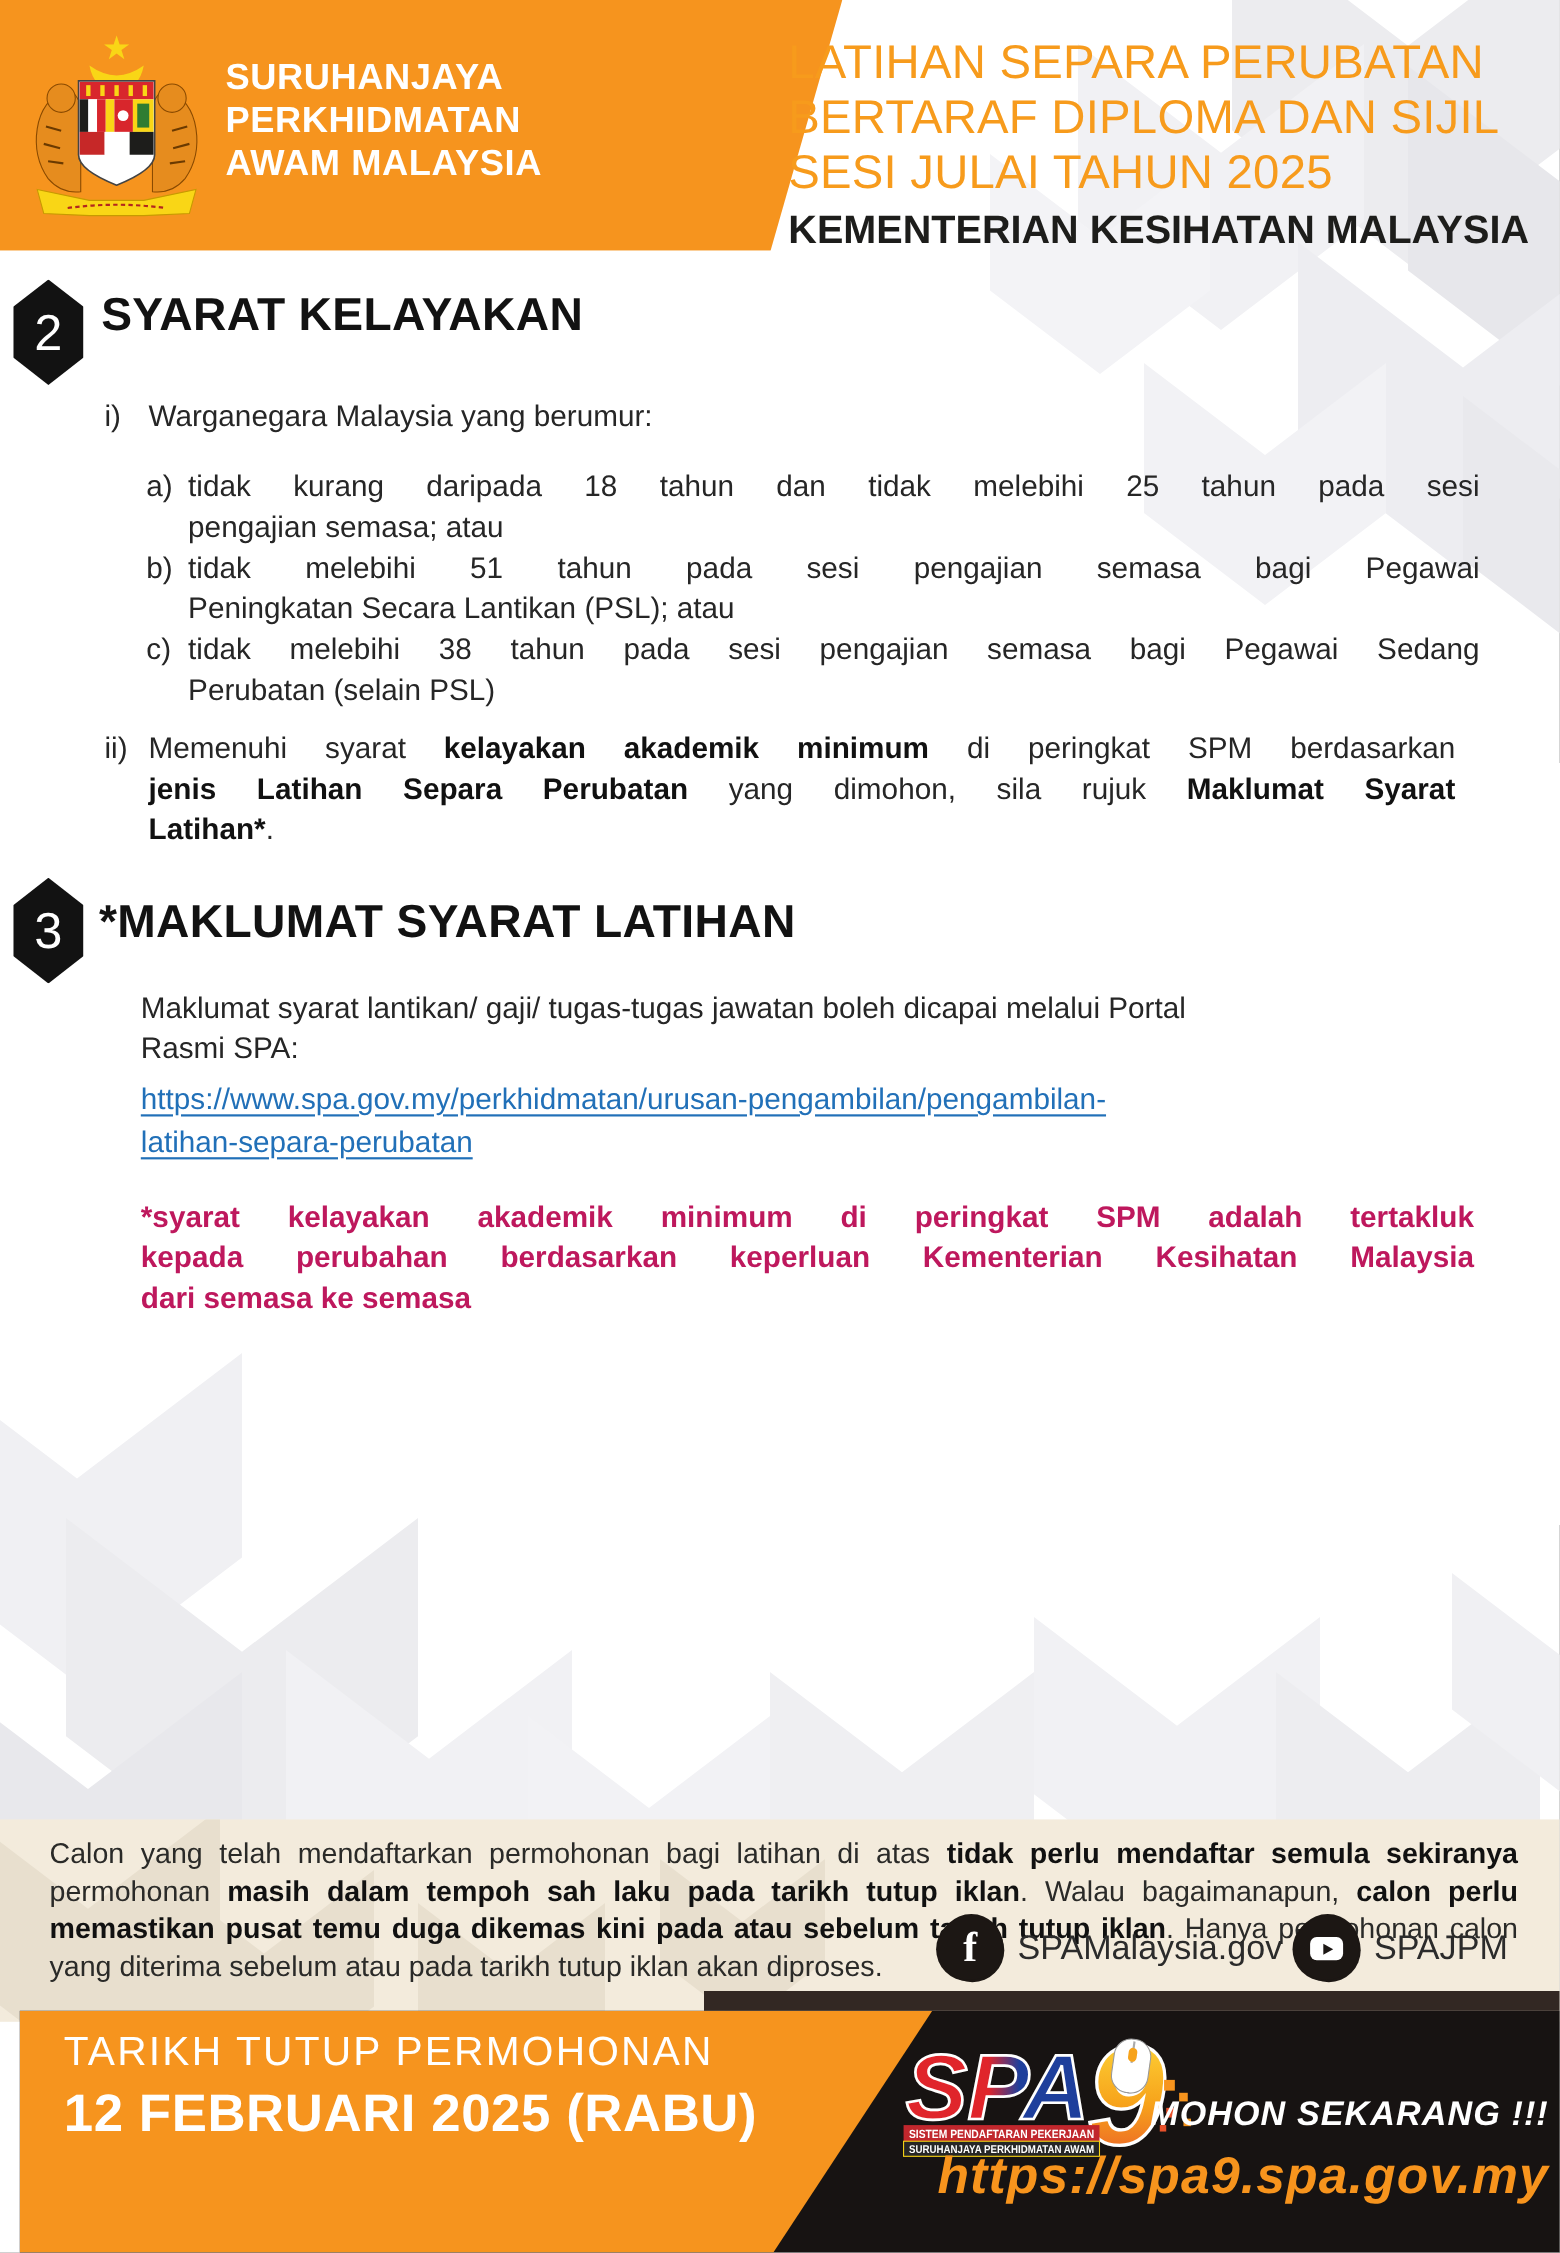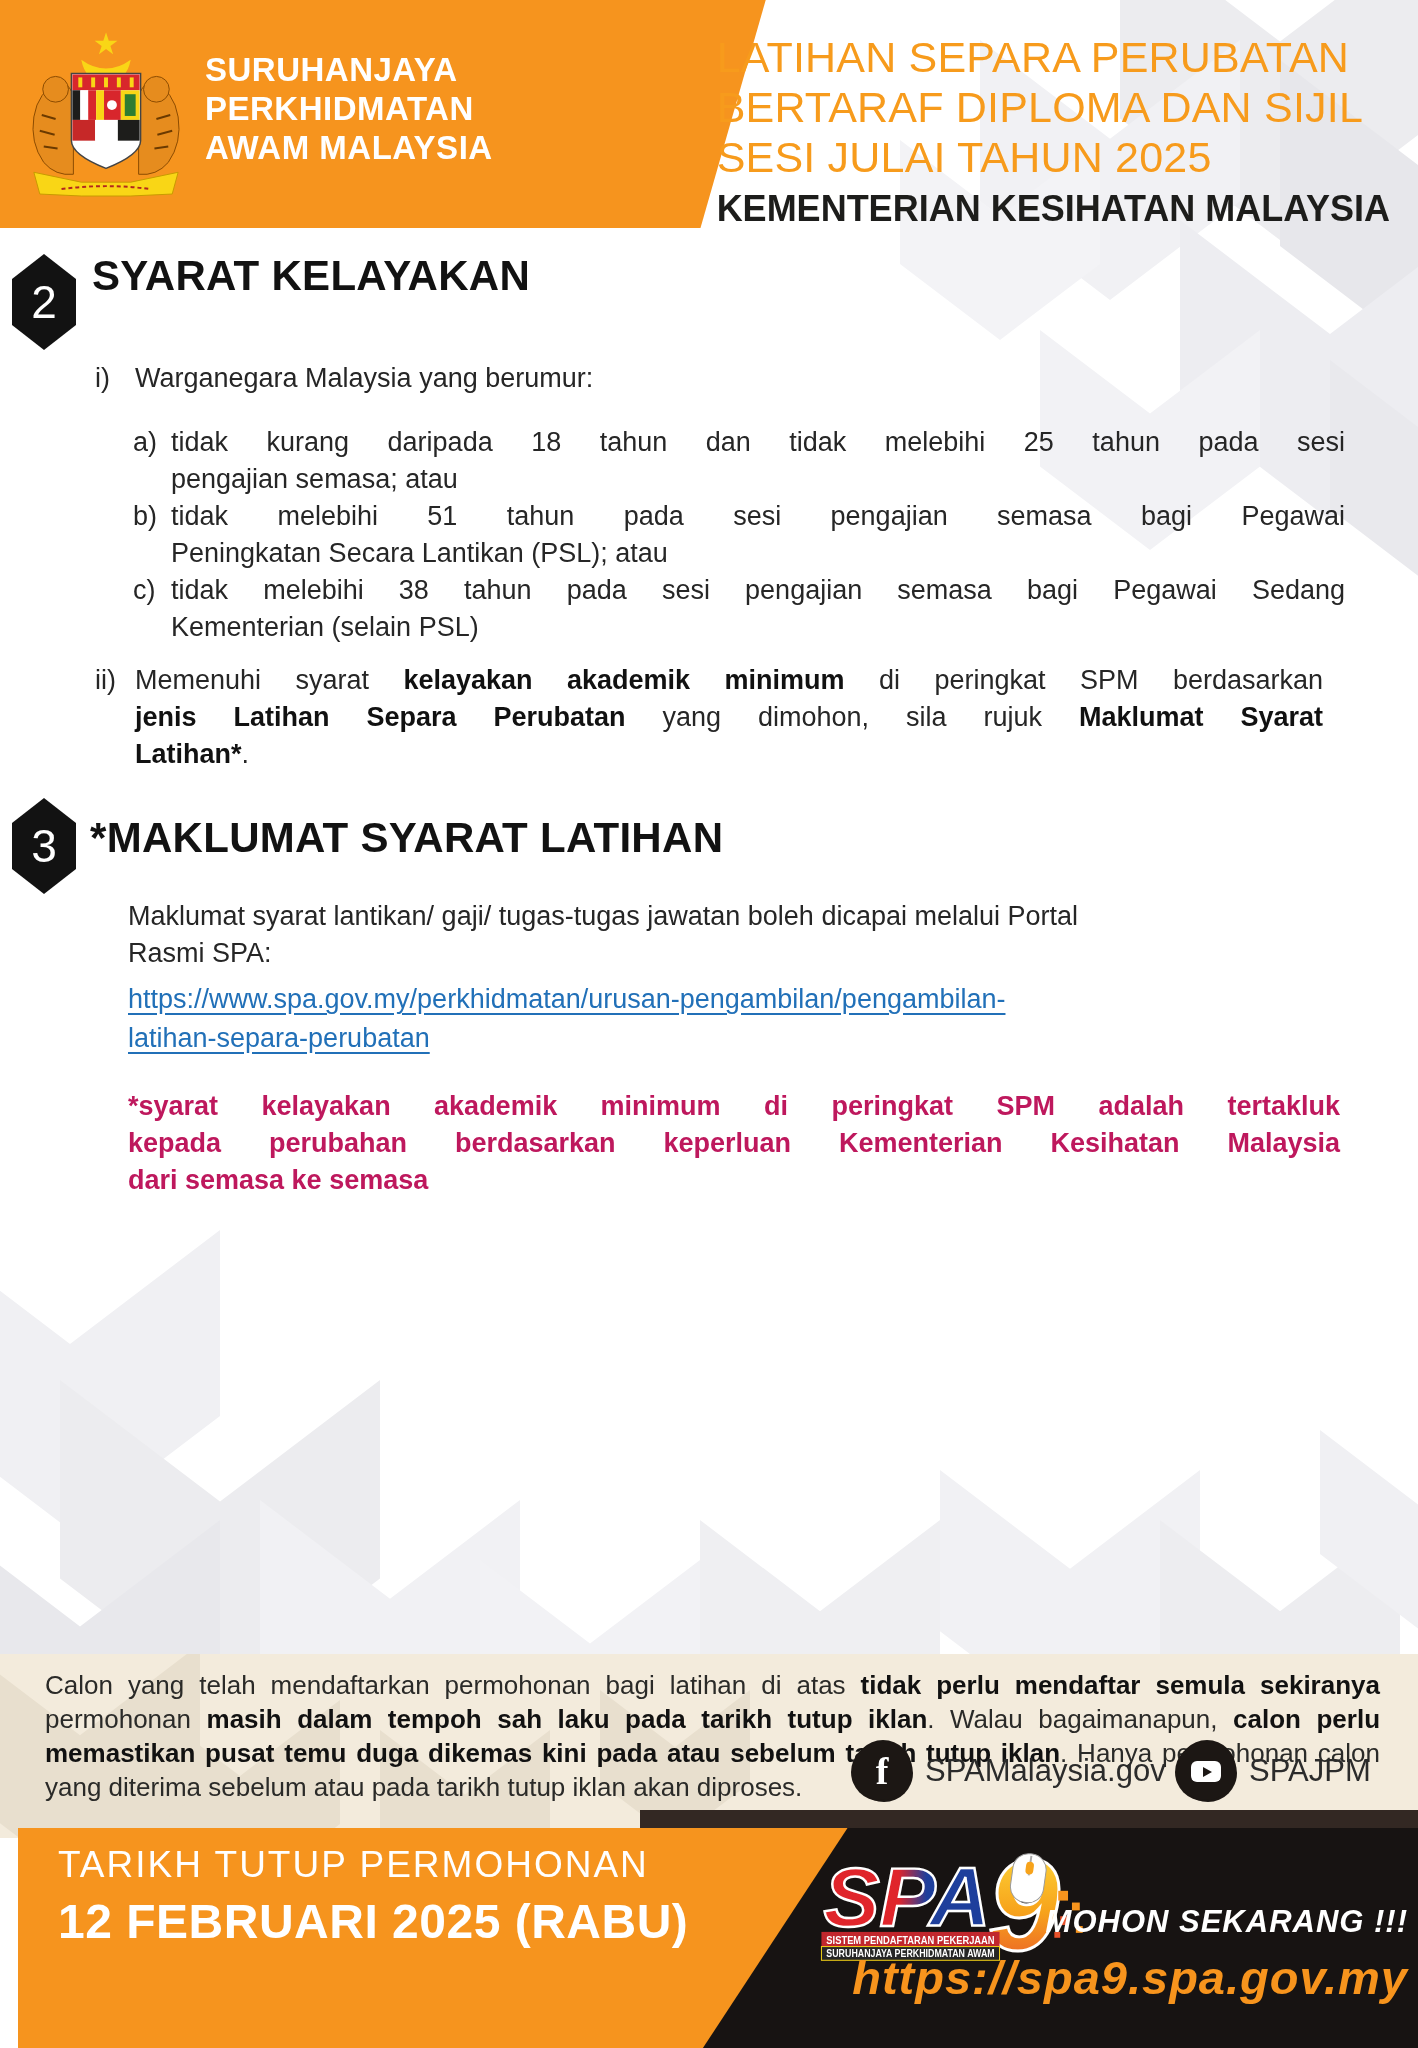--- a/index.html
+++ b/index.html
@@ -31,21 +31,21 @@
   .flex-item{display:flex;position:absolute;z-index:2;}
   .flex-item .lbl{flex:0 0 40px;}
   .flex-item .lines{flex:1;}
   #item-i{left:95px;top:360px;width:1225px;}
   #sub-items{position:absolute;left:133px;top:424px;width:1212px;z-index:2;}
   .sub-item{display:flex;}
   .sub-item .lbl{flex:0 0 38px;}
   .sub-item .lines{flex:1;}
   #item-ii{left:95px;top:662px;width:1228px;}
   #sec2-badge{left:12px;top:254px;}
-  #sec2-heading{left:92px;top:252px;}
+  #sec2-heading{left:92px;top:262px;}
   #sec3-badge{left:12px;top:798px;}
   #sec3-heading{left:90px;top:814px;}
   #maklumat-intro{position:absolute;left:128px;top:898px;width:1212px;z-index:2;}
   #portal-link{position:absolute;left:128px;top:980px;width:1212px;z-index:2;display:block;
     color:#2170B8;text-decoration:underline;text-underline-offset:5px;cursor:pointer;}
   #portal-link .tline{line-height:39px;}
   #maklumat-note{position:absolute;left:128px;top:1088px;width:1212px;z-index:2;
     font-weight:700;color:#be185d;}
   
   #footnote{position:absolute;left:0;top:1654px;width:1418px;height:184px;background:#F3EBDC;
@@ -185,21 +185,21 @@
       <div class="lbl">b)</div>
       <div class="lines">
           <div class="tline just"><span>tidak melebihi 51 tahun pada sesi pengajian semasa bagi Pegawai</span></div>
           <div class="tline"><span>Peningkatan Secara Lantikan (PSL); atau</span></div>
         </div>
     </div>
     <div class="sub-item">
       <div class="lbl">c)</div>
       <div class="lines">
           <div class="tline just"><span>tidak melebihi 38 tahun pada sesi pengajian semasa bagi Pegawai Sedang</span></div>
-          <div class="tline"><span>Kementerian (selain PSL)</span></div>
+          <div class="tline"><span>Perubatan (selain PSL)</span></div>
         </div>
     </div>
   </div>
 
   <div class="flex-item body-txt" id="item-ii">
     <div class="lbl">ii)</div>
     <div class="lines">
         <div class="tline just"><span>Memenuhi syarat </span><span class="b">kelayakan akademik minimum</span><span> di peringkat SPM berdasarkan</span></div>
         <div class="tline just"><span class="b">jenis Latihan Separa Perubatan</span><span> yang dimohon, sila rujuk </span><span class="b">Maklumat Syarat</span></div>
         <div class="tline"><span class="b">Latihan*</span><span>.</span></div>

